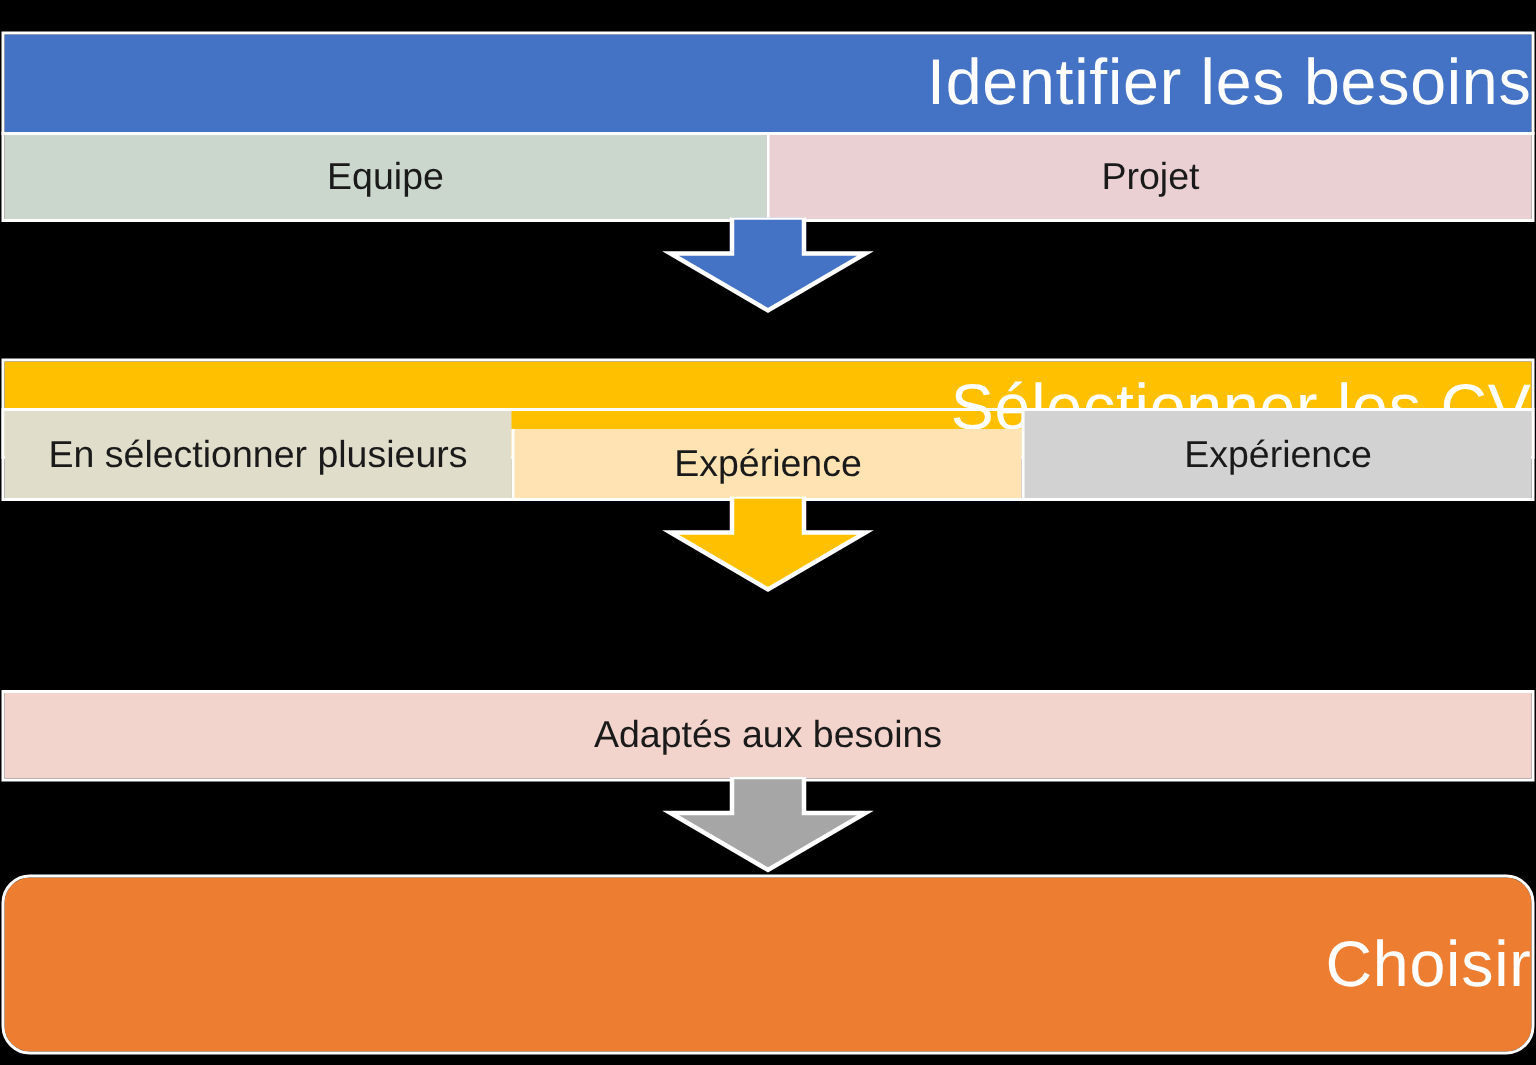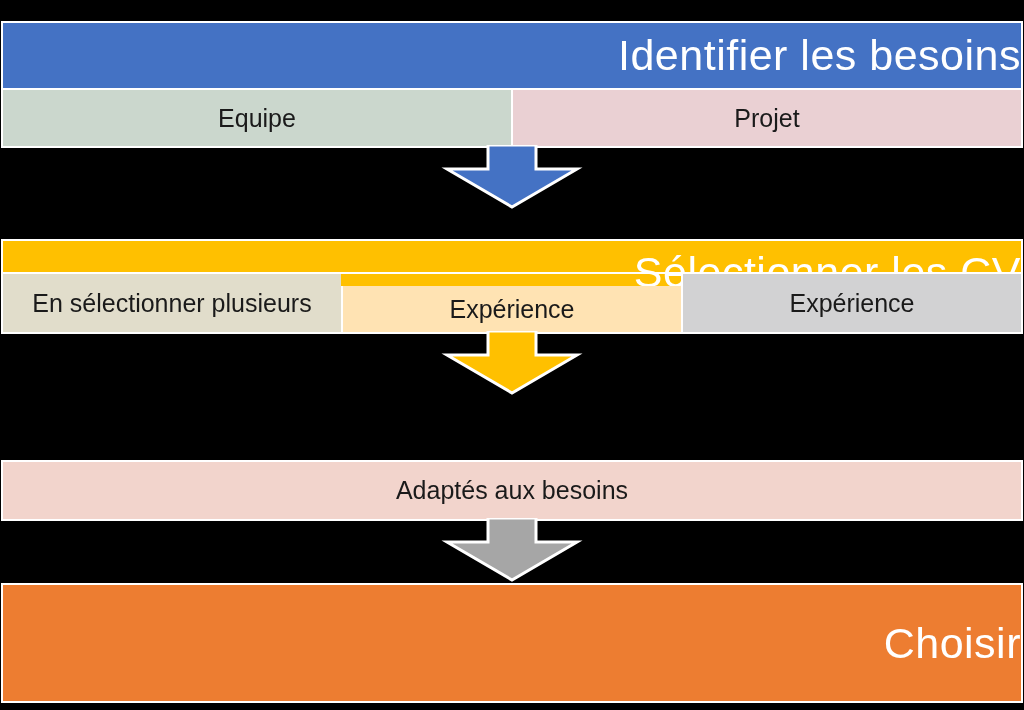--- a/index.html
+++ b/index.html
@@ -27,21 +27,21 @@
   .arrow-2{top:331px;height:64px;}
   .arrow-3{top:518px;height:65px;}
   .hdr-yellow{top:209px;height:63px;background:var(--c-yellow);margin-top:32px;}
   .row-2{top:274px;height:58px;}
   .cell-tan{background:var(--c-tan);}
   .cell-peach{background:var(--c-peach);margin-top:12px;}
   .cell-gray{background:var(--c-cell_gray);}
   .hdr-gray{top:396px;height:64px;background:var(--c-header_gray);}
   .row-3{top:462px;height:57px;}
   .cell-salmon{background:var(--c-salmon);justify-content:center;}
-  .final{top:585px;height:116px;background:var(--c-orange);}
+  .final{top:585px;height:116px;background:var(--c-orange);border-radius:17px;}
   .arrow-svg{display:block;}
   .fill-blue{fill:var(--c-blue);}
   .fill-yellow{fill:var(--c-yellow);}
   .fill-gray{fill:var(--c-header_gray);}
 </style>
 </head>
 <body>
 
 <div id="canvas">
 

